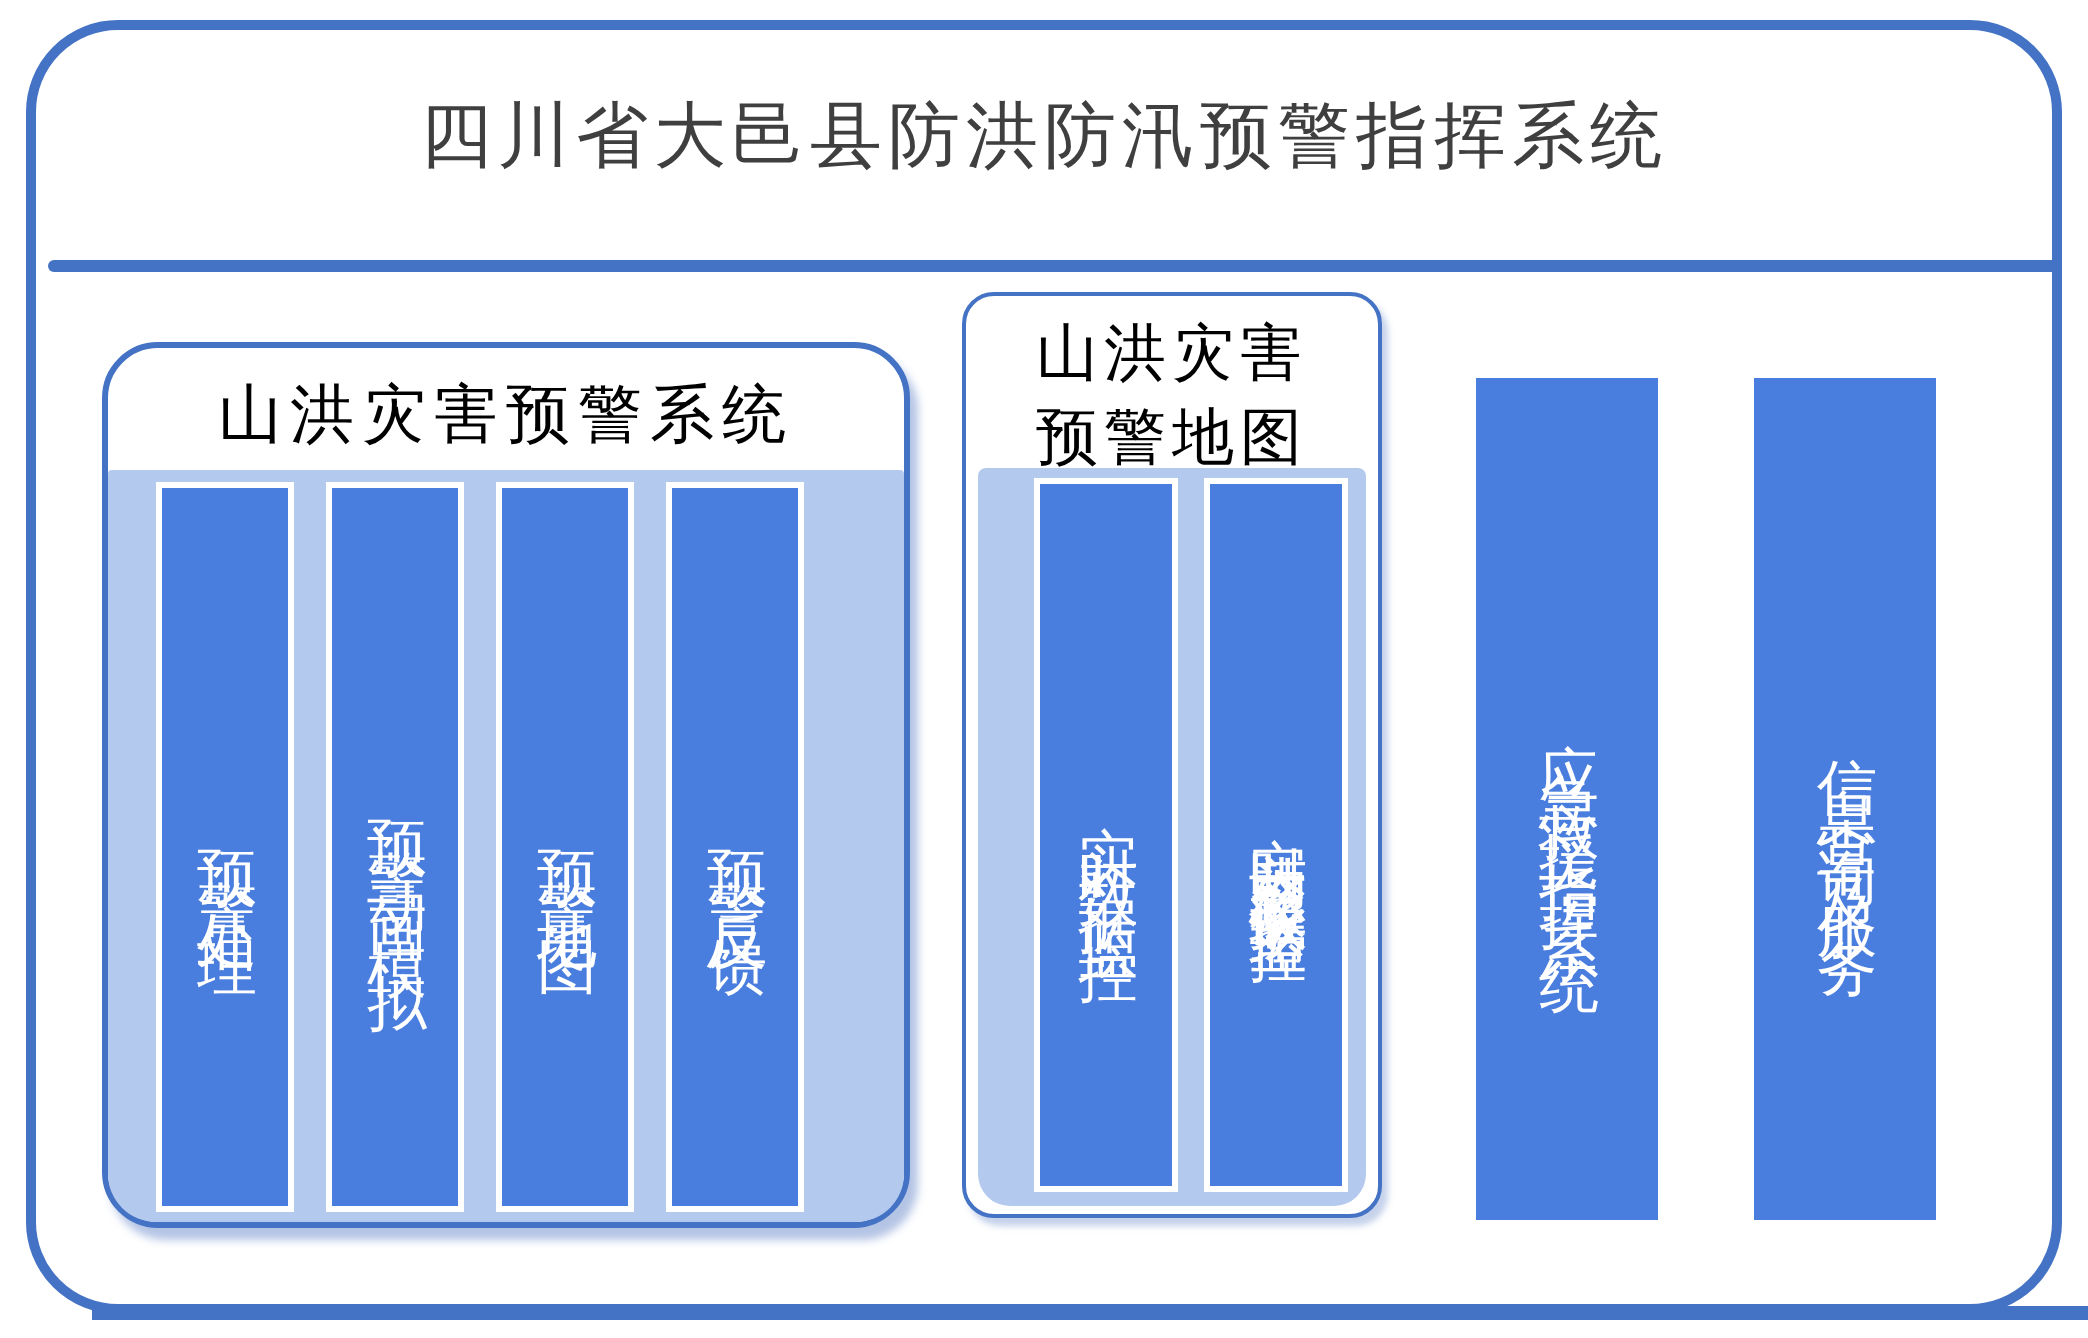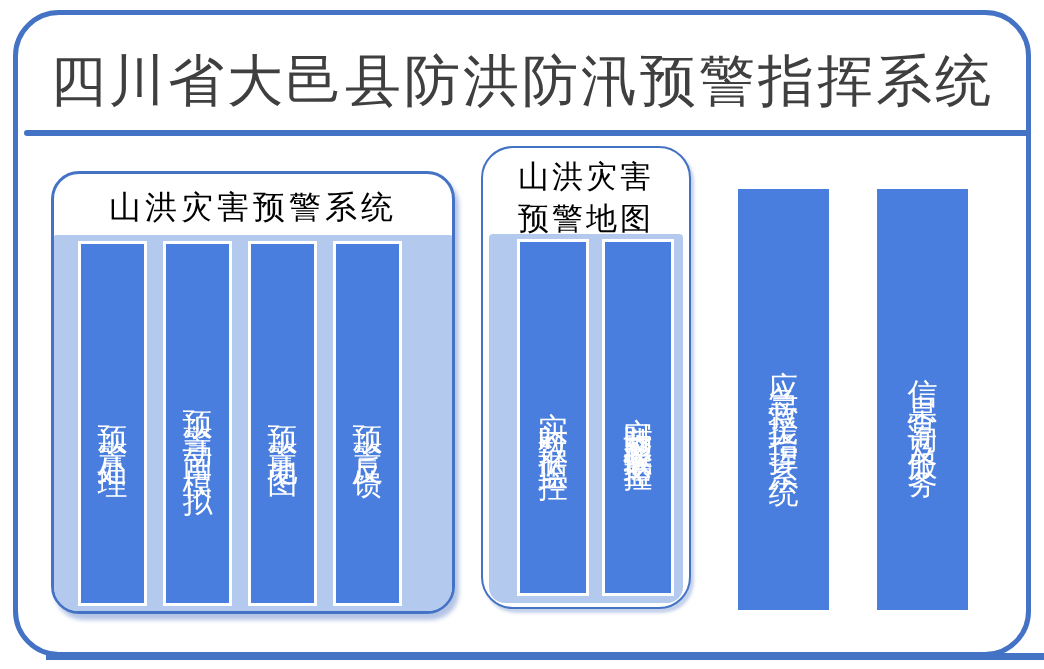--- a/index.html
+++ b/index.html
@@ -17,21 +17,21 @@
     width: 1018px; height: 647px;
     border: 5px solid #4472C4;
     border-radius: 46px;
     box-sizing: border-box;
     background: transparent;
   }
   .diagram-title {
     position: absolute;
     left: 0; right: 0; top: 44px;
     text-align: center;
-    font-size: 56px;
+    font-size: 36px;
     letter-spacing: 3px;
     color: #3F3F3F;
     font-family: "Liberation Sans", sans-serif;
     white-space: nowrap;
   }
   .title-underline {
     position: absolute;
     left: 24px; top: 130px;
     width: 1002px; height: 6px;
     background: #4472C4;
@@ -52,21 +52,21 @@
     left: 51px; top: 171px;
     width: 404px; height: 443px;
     border: 3px solid #4472C4;
     border-radius: 28px;
     box-shadow: 4px 6px 4px rgba(140,165,215,0.65);
   }
   .monitor-group {
     left: 481px; top: 146px;
     width: 210px; height: 463px;
     border: 2px solid #4472C4;
-    border-radius: 32px;
+    border-radius: 16px;
     box-shadow: 3px 4px 3px rgba(140,165,215,0.5);
   }
   .group-title {
     position: relative;
     z-index: 2;
     text-align: center;
     font-family: "Liberation Serif", serif;
     color: #000000;
   }
   .warning-title {

